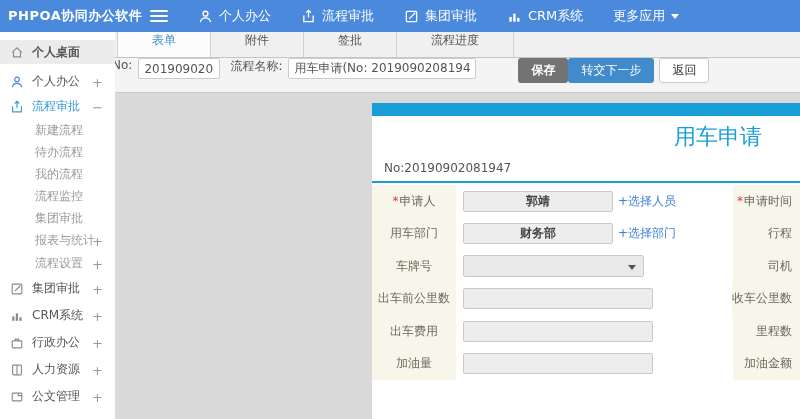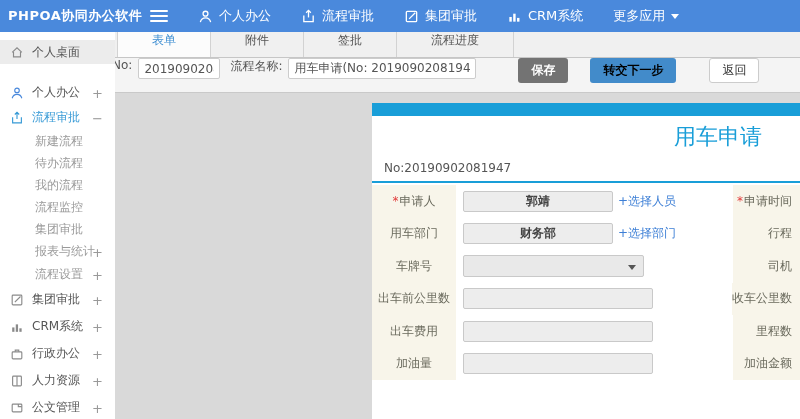--- a/index.html
+++ b/index.html
@@ -20,21 +20,21 @@
   .nav { display:flex; align-items:center; margin-left:30px; font-size:13px; }
   .nav-item { display:flex; align-items:center; gap:6px; margin-right:30px; cursor:pointer; white-space:nowrap; }
   .nav-item svg { display:block; }
   .caret-down { width:0; height:0; border-left:4px solid transparent; border-right:4px solid transparent; border-top:5px solid #fff; }
   
   .sidebar { position:absolute; left:0; top:32px; width:115px; bottom:0;
     background:#fff; padding-top:8px; overflow:hidden; z-index:20; }
   .side-item { position:relative; display:flex; align-items:center; height:25px;
     padding-left:10px; font-size:12px; color:#555; cursor:pointer; white-space:nowrap; }
   .side-item .sicon { width:14px; height:14px; margin-right:8px; display:flex; color:#8a8a8a; }
-  .side-item.desktop { background:#ececec; height:24px; margin-bottom:16px; }
+  .side-item.desktop { background:#ececec; height:24px; margin-bottom:5px;font-weight:bold; }
   .side-item.mod { height:27px; }
   .side-item.blue, .side-item.blue .sicon { color:#379ad6; }
   .side-item .icon-blue { color:#4a89dc; }
   .side-sub { position:relative; display:flex; align-items:center; height:22px;
     padding-left:35px; font-size:12px; color:#9a9a9a; cursor:pointer; white-space:nowrap; }
   .side-sub.grp { height:23px; }
   .expander { position:absolute; right:12px; top:50%; transform:translateY(-50%);
     color:#999; font-size:13px; line-height:1; }
   
   .tabbar { position:absolute; left:115px; top:32px; right:0; height:26px;
@@ -46,22 +46,22 @@
   
   .toolbar { position:absolute; left:102px; top:58px; right:0; height:35px;
     background:#f4f4f4; border-bottom:1px solid #c9c9c9; display:flex; align-items:flex-start;
     padding-left:10px; font-size:12px; color:#555; z-index:10; }
   .tb-inp { height:21px; border:1px solid #ccc; border-radius:2px; background:#fff;
     font-size:12px; color:#555; padding:0 5px; font-family:inherit; }
   .tb-lbl { margin:0 6px 0 0; }
   .btn { height:25px; padding:0 12px; border-radius:3px; font-size:12px;
     border:1px solid transparent; cursor:pointer; font-family:inherit; white-space:nowrap; }
   .btn-save { background:#737373; color:#fff; margin-left:42px; font-weight:bold; }
-  .btn-next { background:#428bca; color:#000000; margin-left:22px; font-weight:bold; }
-  .btn-back { background:#fff; color:#333; border-color:#ccc; margin-left:33px; }
+  .btn-next { background:#428bca; color:#ffffff; font-weight:normal; }
+  .btn-back { background:#fff; color:#333; border-color:#ccc; margin-left:5px; }
   
   .panel { position:absolute; left:372px; top:103px; right:0; bottom:0;
     background:#fff; overflow:hidden; z-index:5; }
   .panel-strip { height:13px; background:#199ed8; }
   .panel-title { position:absolute; left:302px; top:19px; font-size:22px; color:#199ed8; white-space:nowrap; }
   .panel-no { position:absolute; left:12px; top:58px; font-size:12px; color:#555; }
   .panel-hr { position:absolute; left:0; right:0; top:78px; height:2px; background:#199ed8; }
   .ftable { position:absolute; left:0; right:0; top:82px; }
   .frow { display:flex; height:32.5px; }
   .fl { width:84px; background:#f8f5ea; display:flex; align-items:center; justify-content:center;

